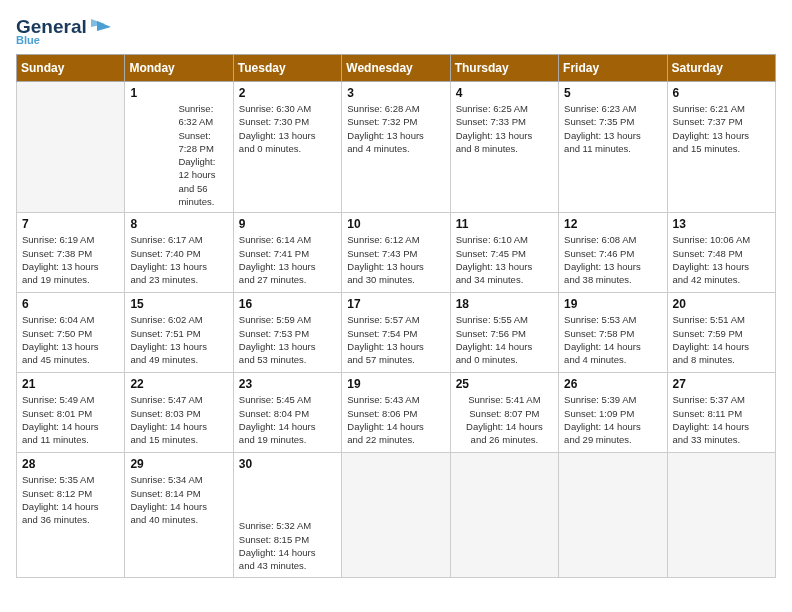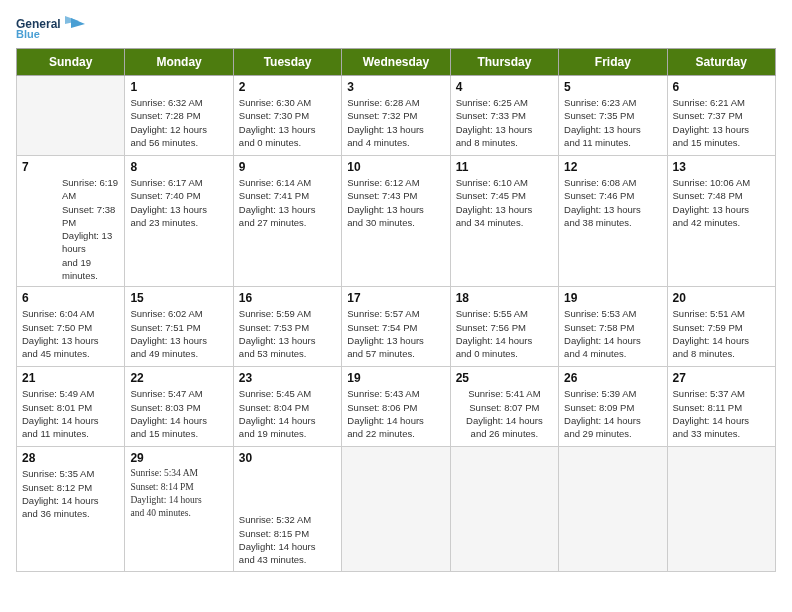--- a/index.html
+++ b/index.html
@@ -32,26 +32,26 @@
     .location {
       font-size: 14px;
       color: #333;
     }
     table {
       width: 100%;
       border-collapse: collapse;
       table-layout: fixed;
     }
     th {
-      background-color: #4d7c0f;
+      background-color: #a16207;
       color: #fff;
       font-size: 12px;
       font-weight: bold;
       padding: 6px 4px;
-      text-align: center;
+      text-align: left;
       border: 1px solid #aaa;
     }
     td {
       border: 1px solid #ccc;
       vertical-align: top;
       padding: 4px 5px;
       font-size: 10px;
       color: #333;
       height: 80px;
       background: #fff;
@@ -71,21 +71,21 @@
       color: #333;
     }
   </style>
 </head>
 <body>
 
 <div class="header">
   <div class="logo">
   <div style="display:flex;flex-direction:column;align-items:flex-start;">
     <div style="display:flex;align-items:center;">
-      <span style="font-size:12px;font-weight:bold;color:#1a3a5c;">General</span>
+      <span style="font-size:19px;font-weight:bold;color:#1a3a5c;">General</span>
       <svg width="22" height="16" viewBox="0 0 22 16" style="margin-left:2px;">
         <polygon points="8,2 22,8 8,12" fill="#4a9fd4"></polygon>
         <polygon points="2,0 16,5 2,8" fill="#4a9fd4" opacity="0.7"></polygon>
       </svg>
     </div>
     <span style="font-size:11px;font-weight:bold;color:#4a9fd4;margin-top:-4px;">Blue</span>
   </div>
 </div>
   <div class="title-block">
     <div class="month-title"></div>
@@ -103,21 +103,21 @@
         <th>Thursday</th>
         <th>Friday</th>
         <th>Saturday</th>
       </tr>
   </thead>
   <tbody id="calendar-body">
       <tr>
         <td class="empty"></td>
         <td>
           <div class="day-number">1</div>
-          <div class="day-info" style="white-space: pre-line;">Sunrise: 6:32 AM
+          <div class="day-info" style="white-space: pre-line; margin-left: 48px;">Sunrise: 6:32 AM
 Sunset: 7:28 PM
 Daylight: 12 hours
 and 56 minutes.</div>
         </td>
         <td>
           <div class="day-number">2</div>
           <div class="day-info" style="white-space: pre-line;">Sunrise: 6:30 AM
 Sunset: 7:30 PM
 Daylight: 13 hours
 and 0 minutes.</div>
@@ -147,21 +147,21 @@
           <div class="day-number">6</div>
           <div class="day-info" style="white-space: pre-line;">Sunrise: 6:21 AM
 Sunset: 7:37 PM
 Daylight: 13 hours
 and 15 minutes.</div>
         </td>
       </tr>
       <tr>
         <td>
           <div class="day-number">7</div>
-          <div class="day-info" style="white-space: pre-line; margin-left: 40px;">Sunrise: 6:19 AM
+          <div class="day-info" style="white-space: pre-line;">Sunrise: 6:19 AM
 Sunset: 7:38 PM
 Daylight: 13 hours
 and 19 minutes.</div>
         </td>
         <td>
           <div class="day-number">8</div>
           <div class="day-info" style="white-space: pre-line;">Sunrise: 6:17 AM
 Sunset: 7:40 PM
 Daylight: 13 hours
 and 23 minutes.</div>
@@ -285,21 +285,21 @@
         <td>
           <div class="day-number">25</div>
           <div class="day-info" style="white-space: pre-line; text-align: center;">Sunrise: 5:41 AM
 Sunset: 8:07 PM
 Daylight: 14 hours
 and 26 minutes.</div>
         </td>
         <td>
           <div class="day-number">26</div>
           <div class="day-info" style="white-space: pre-line;">Sunrise: 5:39 AM
-Sunset: 8:09 PM
+Sunset: 1:09 PM
 Daylight: 14 hours
 and 29 minutes.</div>
         </td>
         <td>
           <div class="day-number">27</div>
           <div class="day-info" style="white-space: pre-line;">Sunrise: 5:37 AM
 Sunset: 8:11 PM
 Daylight: 14 hours
 and 33 minutes.</div>
         </td>
@@ -307,21 +307,21 @@
       <tr>
         <td>
           <div class="day-number">28</div>
           <div class="day-info" style="white-space: pre-line;">Sunrise: 5:35 AM
 Sunset: 8:12 PM
 Daylight: 14 hours
 and 36 minutes.</div>
         </td>
         <td>
           <div class="day-number">29</div>
-          <div class="day-info" style="white-space: pre-line; font-family: Liberation Serif, serif;">Sunrise: 5:34 AM
+          <div class="day-info" style="white-space: pre-line;">Sunrise: 5:34 AM
 Sunset: 8:14 PM
 Daylight: 14 hours
 and 40 minutes.</div>
         </td>
         <td>
           <div class="day-number">30</div>
           <div class="day-info" style="white-space: pre-line; margin-top: 48px;">Sunrise: 5:32 AM
 Sunset: 8:15 PM
 Daylight: 14 hours
 and 43 minutes.</div>

